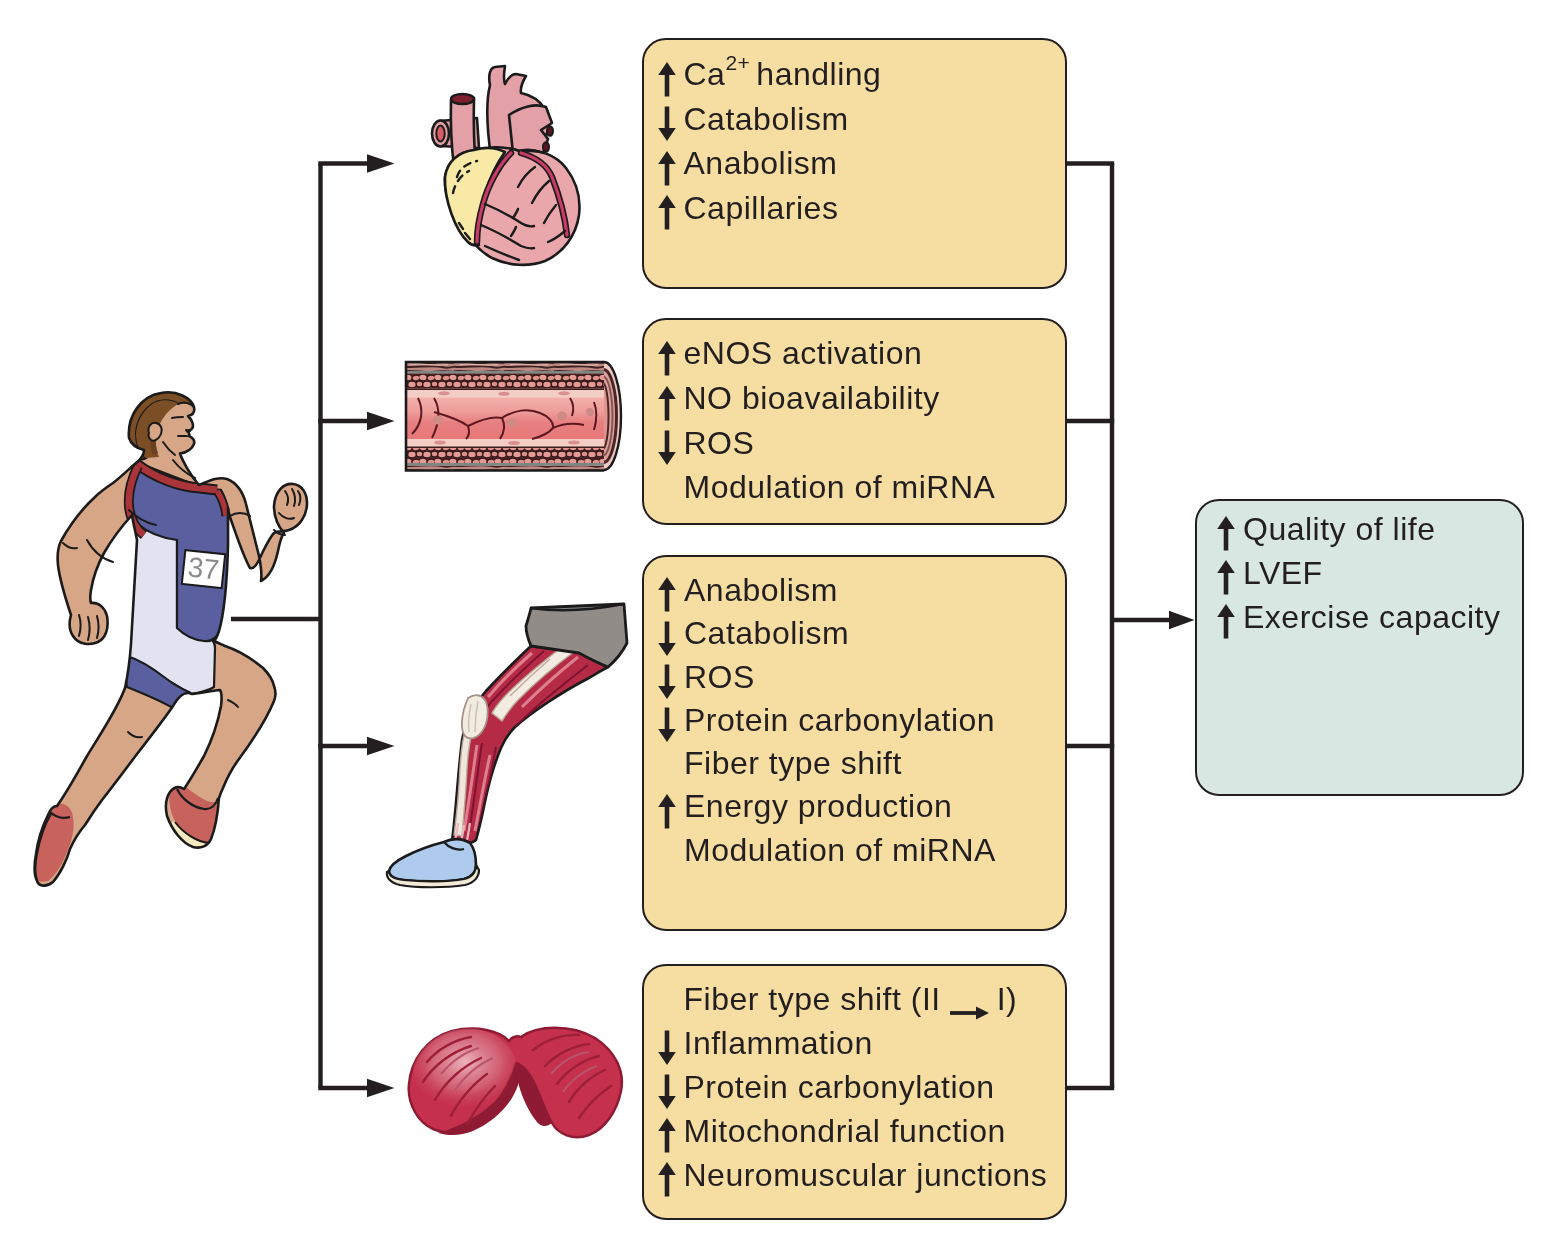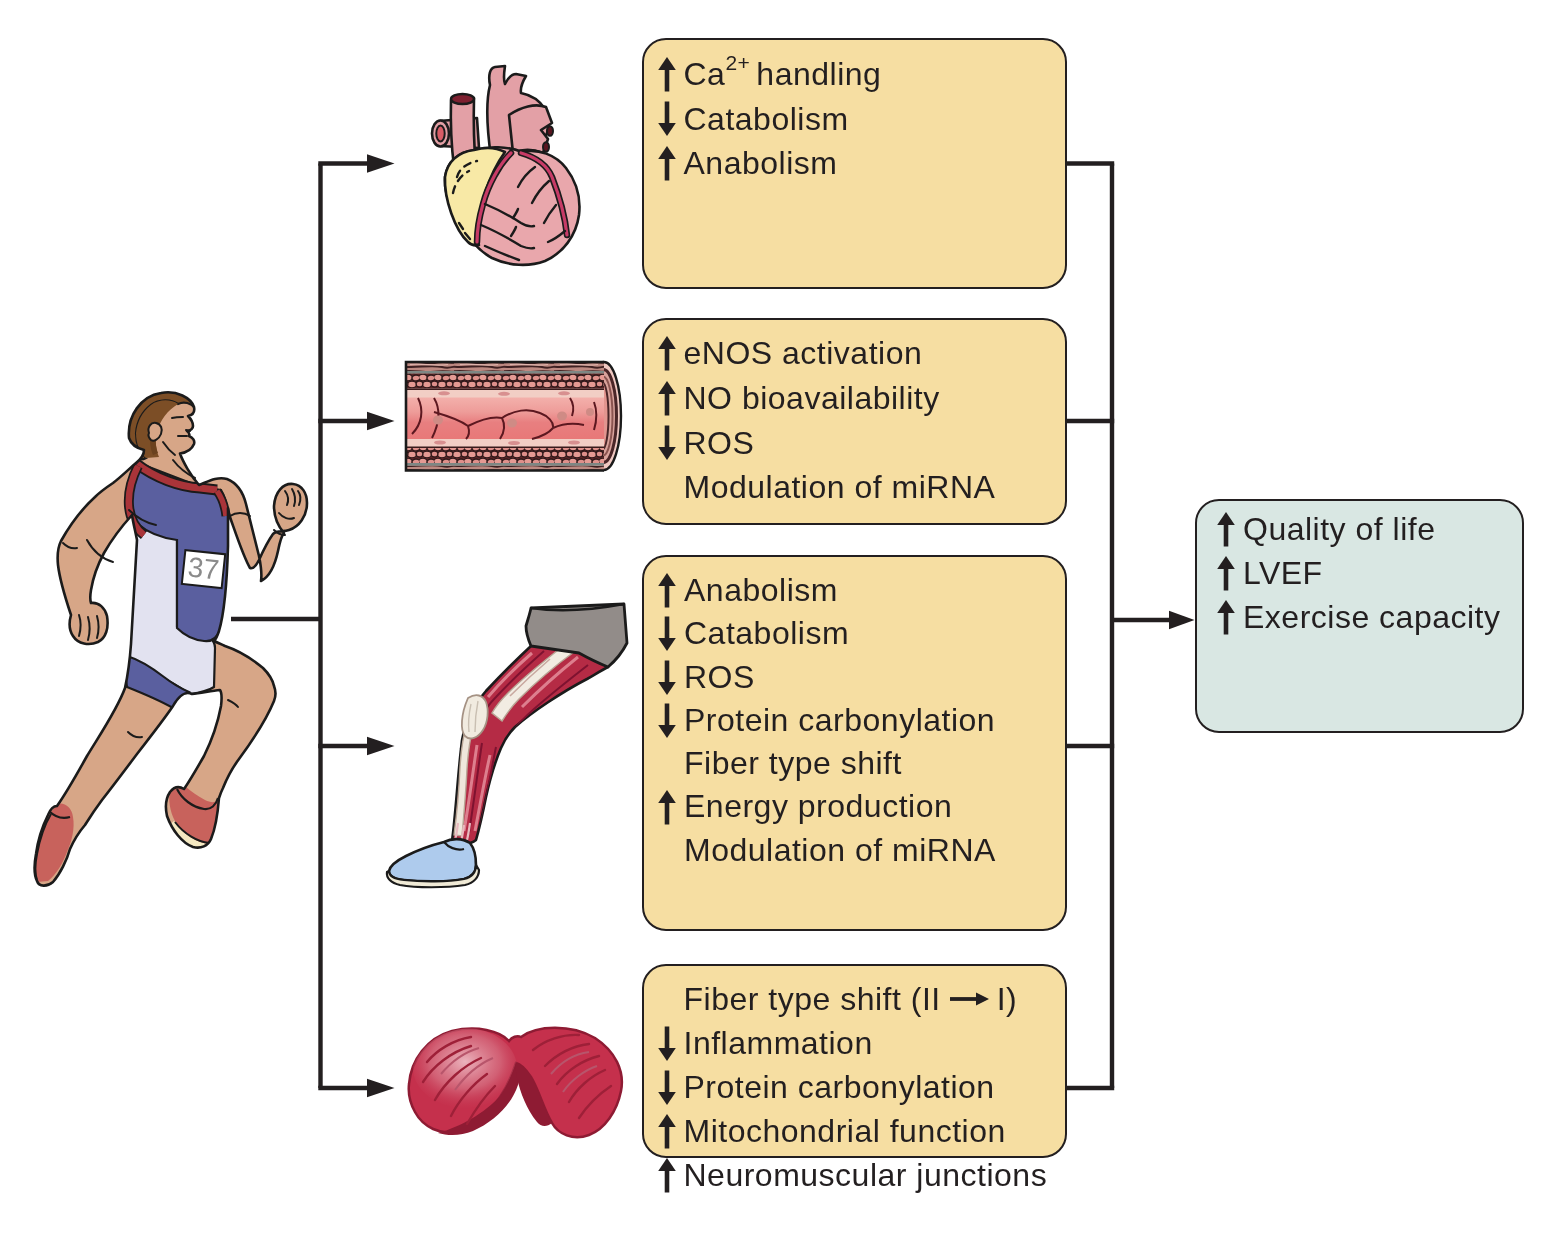--- a/index.html
+++ b/index.html
@@ -1,20 +1,20 @@
 <!DOCTYPE html>
 <html><head>
 <meta charset="utf-8">
 <style>
   html,body{margin:0;padding:0;background:#ffffff;}
   #canvas{position:relative;width:1552px;height:1248px;background:#ffffff;overflow:hidden;
     font-family:"Liberation Sans",sans-serif;color:#231F20;}
   .box{position:absolute;box-sizing:border-box;border:2.3px solid #231F20;border-radius:24px;
     background:#F6DEA2;font-size:32px;line-height:44px;letter-spacing:0.5px;}
-  .line{white-space:nowrap;display:flex;align-items:center;}
+  .line{white-space:nowrap;display:flex;align-items:flex-end;}
   .aslot{display:inline-block;width:20px;height:35px;margin-right:7px;flex:0 0 20px;}
   .aslot svg{display:block;}
   sup{font-size:21px;vertical-align:baseline;position:relative;top:-11px;}
   .rarr{display:inline-block;margin:0 8px;vertical-align:3px;}
 </style>
 </head>
 <body>
 <div id="canvas">
 
 <svg width="1552" height="1248" viewBox="0 0 1552 1248" style="position:absolute;left:0;top:0" fill="none">
@@ -345,20 +345,26 @@
             <line x1="10" y1="22" x2="10" y2="0.5" stroke="#231F20" stroke-width="4.6"></line>
             <polygon points="1.2,22 18.8,22 10,35" fill="#231F20"></polygon>
           </svg>
         </span>Catabolism</div>
   <div class="line"><span class="aslot">
           <svg width="20" height="35" viewBox="0 0 20 35">
             <line x1="10" y1="12" x2="10" y2="34.5" stroke="#231F20" stroke-width="4.6"></line>
             <polygon points="1.2,13 18.8,13 10,0" fill="#231F20"></polygon>
           </svg>
         </span>Anabolism</div>
+  <div class="line"><span class="aslot">
+          <svg width="20" height="35" viewBox="0 0 20 35">
+            <line x1="10" y1="12" x2="10" y2="34.5" stroke="#231F20" stroke-width="4.6"></line>
+            <polygon points="1.2,13 18.8,13 10,0" fill="#231F20"></polygon>
+          </svg>
+        </span>Capillaries</div>
 </div>
 
 <div class="box" style="left:641.5px;top:318px;width:425.5px;height:207px;padding:11px 0 0 13px;line-height:44.8px;">
   <div class="line"><span class="aslot">
           <svg width="20" height="35" viewBox="0 0 20 35">
             <line x1="10" y1="12" x2="10" y2="34.5" stroke="#231F20" stroke-width="4.6"></line>
             <polygon points="1.2,13 18.8,13 10,0" fill="#231F20"></polygon>
           </svg>
         </span>eNOS activation</div>
   <div class="line"><span class="aslot">
@@ -404,21 +410,21 @@
   <div class="line"><span class="aslot"></span>Fiber type shift</div>
   <div class="line"><span class="aslot">
           <svg width="20" height="35" viewBox="0 0 20 35">
             <line x1="10" y1="12" x2="10" y2="34.5" stroke="#231F20" stroke-width="4.6"></line>
             <polygon points="1.2,13 18.8,13 10,0" fill="#231F20"></polygon>
           </svg>
         </span>Energy production</div>
   <div class="line"><span class="aslot"></span>Modulation of miRNA</div>
 </div>
 
-<div class="box" style="left:641.5px;top:964px;width:425.5px;height:194px;padding:11px 0 0 13px;line-height:44.1px;">
+<div class="box" style="left:641.5px;top:964px;width:425.5px;height:256px;padding:11px 0 0 13px;line-height:44.1px;">
   <div class="line"><span class="aslot"></span>Fiber type shift (II<span class="rarr">
           <svg width="40" height="16" viewBox="0 0 40 16" style="display:block">
             <line x1="1" y1="8" x2="29" y2="8" stroke="#231F20" stroke-width="3.8"></line>
             <polygon points="27,1.5 27,14.5 40,8" fill="#231F20"></polygon>
           </svg>
         </span>I)</div>
   <div class="line"><span class="aslot">
           <svg width="20" height="35" viewBox="0 0 20 35">
             <line x1="10" y1="22" x2="10" y2="0.5" stroke="#231F20" stroke-width="4.6"></line>
             <polygon points="1.2,22 18.8,22 10,35" fill="#231F20"></polygon>
@@ -437,21 +443,21 @@
           </svg>
         </span>Mitochondrial function</div>
   <div class="line"><span class="aslot">
           <svg width="20" height="35" viewBox="0 0 20 35">
             <line x1="10" y1="12" x2="10" y2="34.5" stroke="#231F20" stroke-width="4.6"></line>
             <polygon points="1.2,13 18.8,13 10,0" fill="#231F20"></polygon>
           </svg>
         </span>Neuromuscular junctions</div>
 </div>
 
-<div class="box" style="left:1195px;top:499px;width:329px;height:234px;padding:6px 0 0 19px;background:#D9E7E3;">
+<div class="box" style="left:1195px;top:499px;width:329px;height:297px;padding:6px 0 0 19px;background:#D9E7E3;">
   <div class="line"><span class="aslot">
           <svg width="20" height="35" viewBox="0 0 20 35">
             <line x1="10" y1="12" x2="10" y2="34.5" stroke="#231F20" stroke-width="4.6"></line>
             <polygon points="1.2,13 18.8,13 10,0" fill="#231F20"></polygon>
           </svg>
         </span>Quality of life</div>
   <div class="line"><span class="aslot">
           <svg width="20" height="35" viewBox="0 0 20 35">
             <line x1="10" y1="12" x2="10" y2="34.5" stroke="#231F20" stroke-width="4.6"></line>
             <polygon points="1.2,13 18.8,13 10,0" fill="#231F20"></polygon>

